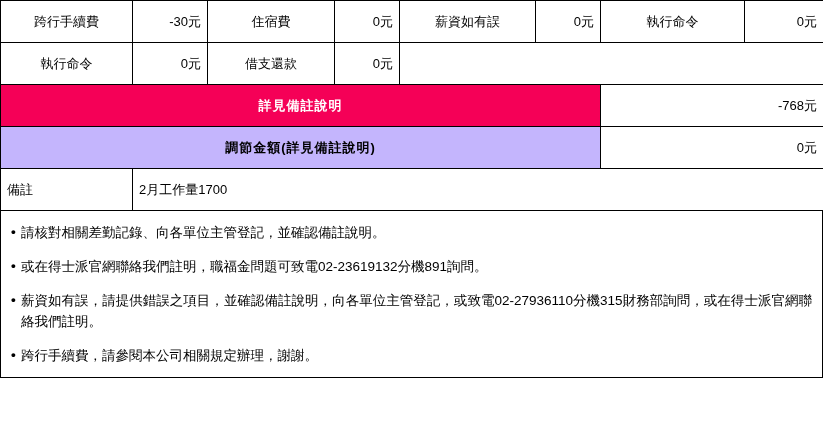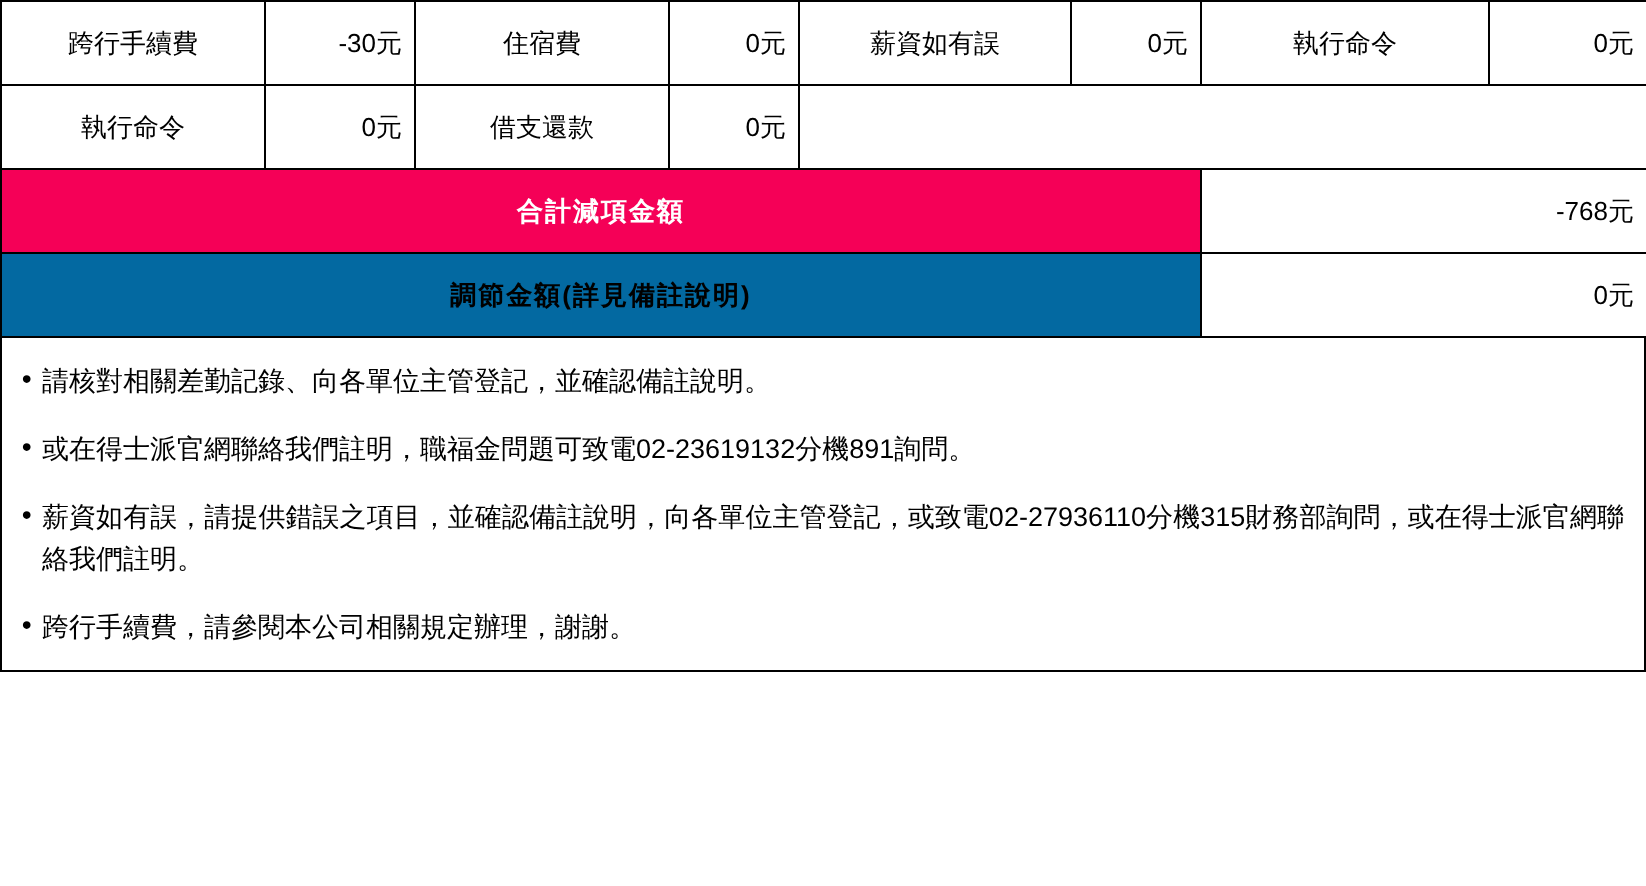--- a/index.html
+++ b/index.html
@@ -50,21 +50,21 @@
     color: #ffffff;
     font-weight: bold;
     text-align: center;
     letter-spacing: 1px;
   }
   .total-value {
     text-align: right;
     padding-right: 8px;
   }
   .adjust-label {
-    background: #0369a1;
+    background: #c4b5fd;
     color: #000000;
     font-weight: bold;
     text-align: center;
     letter-spacing: 1px;
   }
   .adjust-value {
     text-align: right;
     padding-right: 8px;
   }
   .remark-label {
@@ -134,26 +134,30 @@
         <td class="c-label">執行命令</td>
         <td class="c-val">0元</td>
         <td class="c-label">借支還款</td>
         <td class="c-val">0元</td>
         <td class="c-label blank-cell"></td>
         <td class="c-val blank-cell"></td>
         <td class="c-label blank-cell"></td>
         <td class="c-val blank-cell"></td>
       </tr>
       <tr class="row-total">
-        <td class="total-label" colspan="6">合計減項金額</td>
+        <td class="total-label" colspan="6">詳見備註說明</td>
         <td class="total-value" colspan="2">-768元</td>
       </tr>
       <tr class="row-total">
         <td class="adjust-label" colspan="6">調節金額(詳見備註說明)</td>
         <td class="adjust-value" colspan="2">0元</td>
+      </tr>
+      <tr>
+        <td class="remark-label">備註</td>
+        <td class="remark-value" colspan="7">2月工作量1700</td>
       </tr>
     </tbody>
   </table>
 
   <div class="notes">
     <div class="note-item">
       <span class="bullet">•</span>
       <span class="note-text">請核對相關差勤記錄、向各單位主管登記，並確認備註說明。</span>
     </div>
     <div class="note-item">

